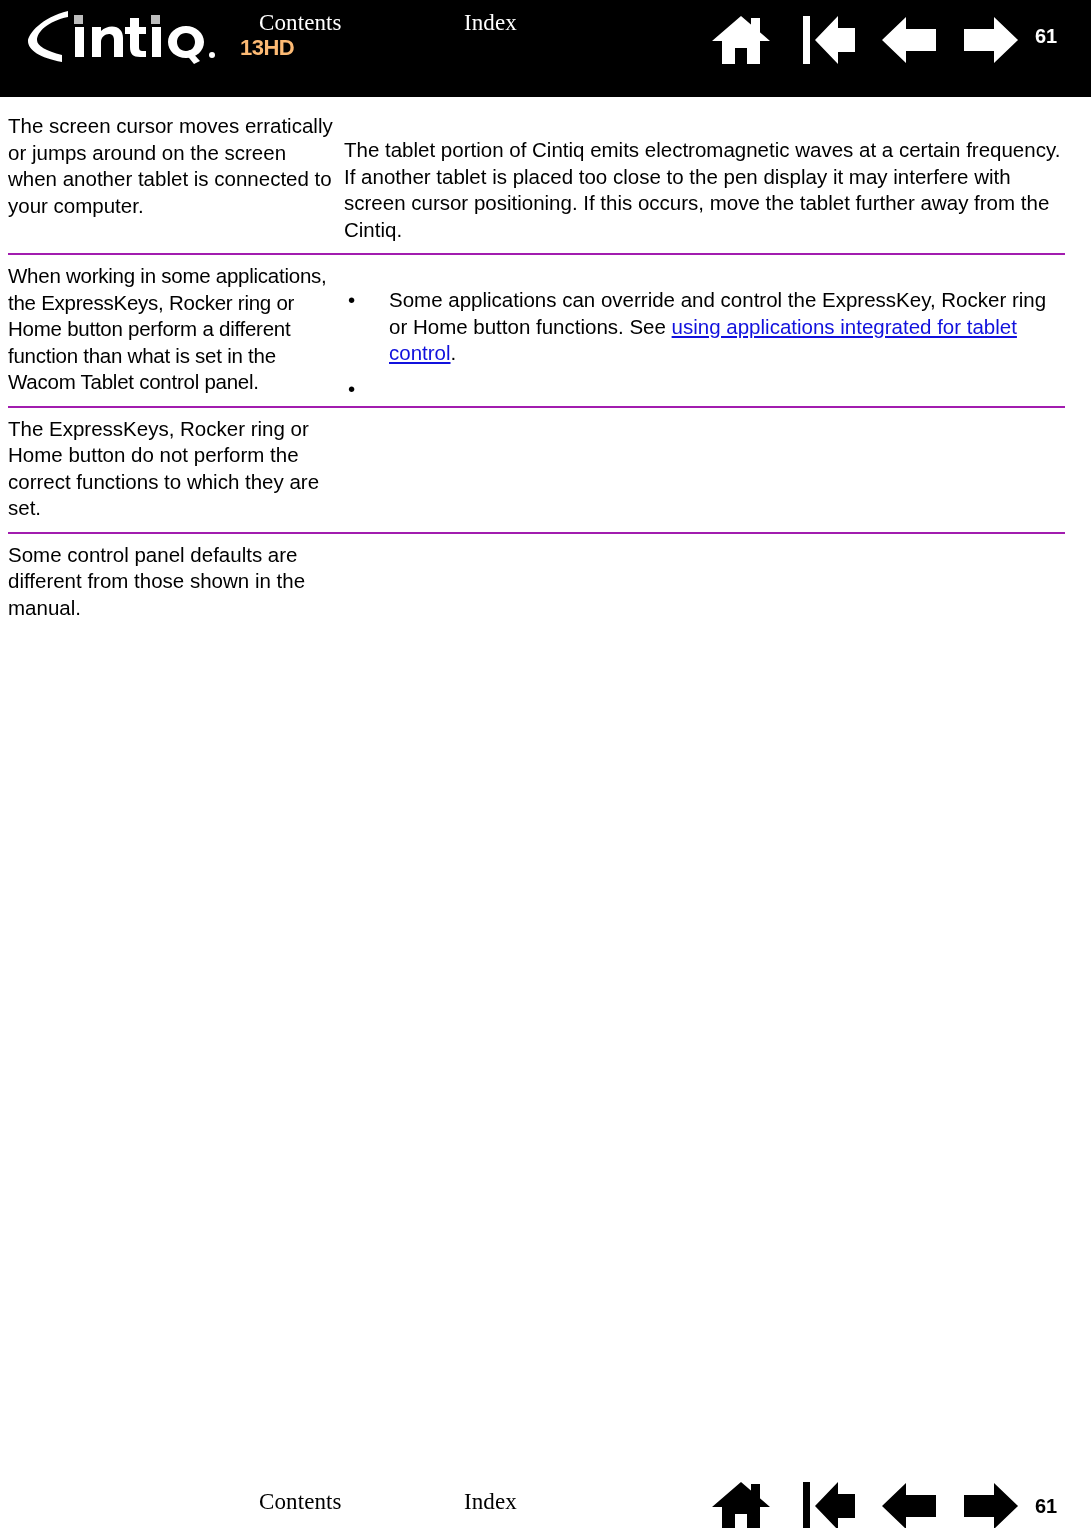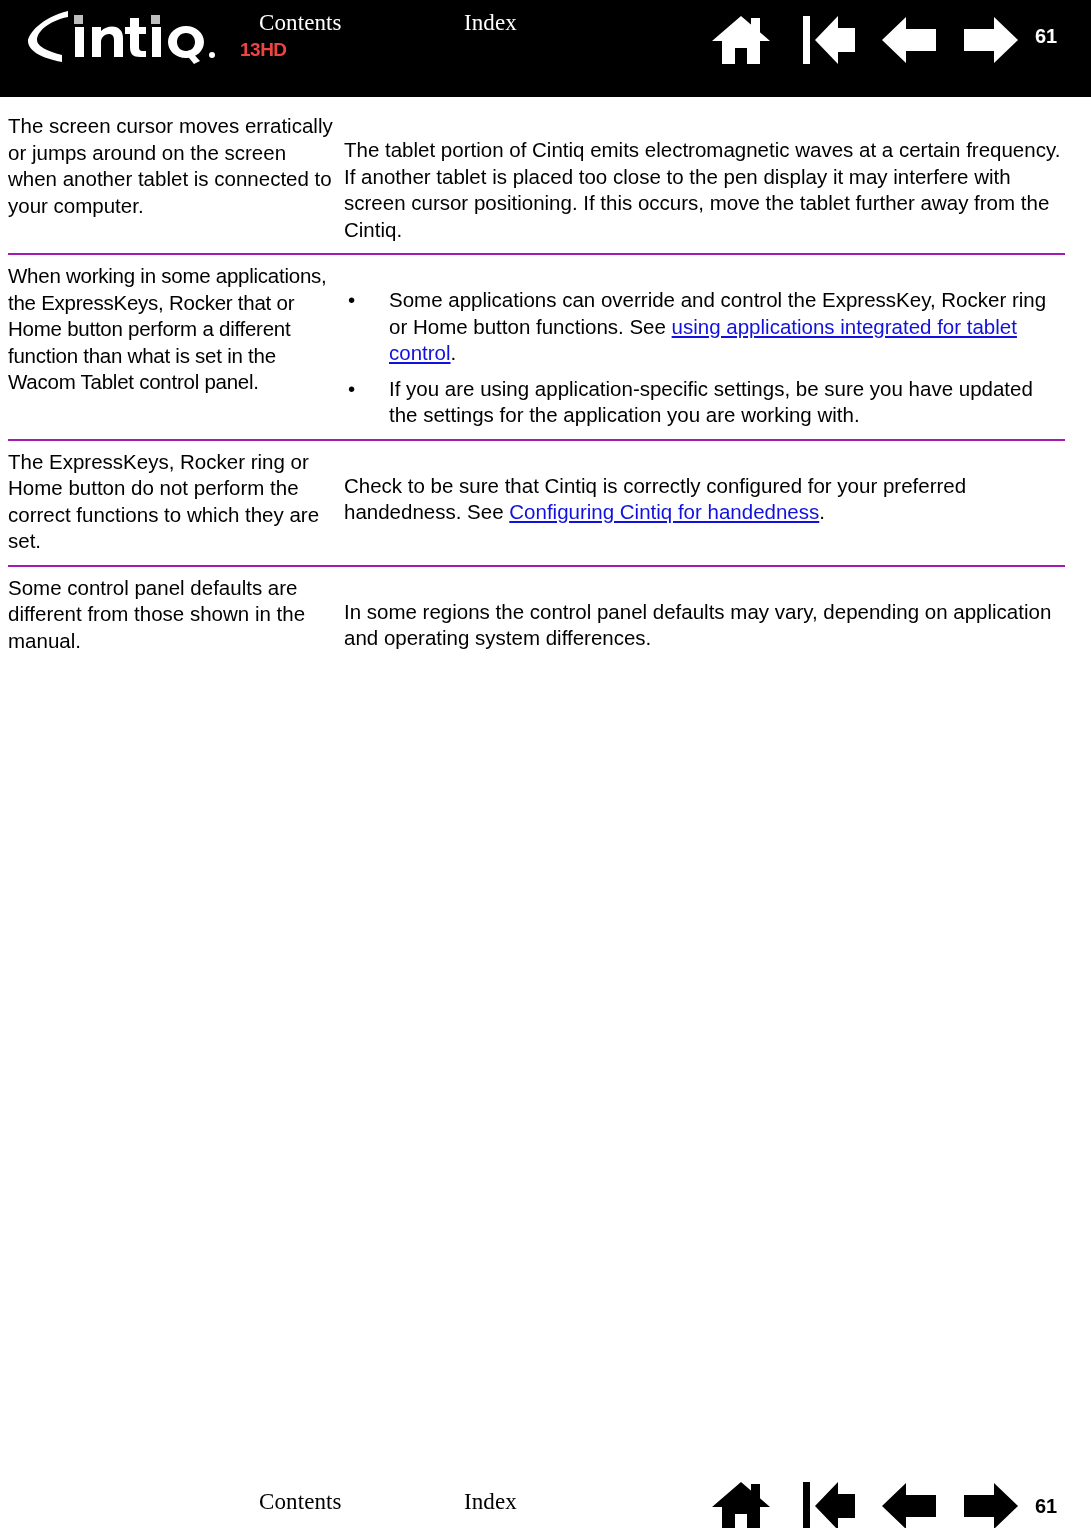--- a/index.html
+++ b/index.html
@@ -27,24 +27,24 @@
   .logo-wrap {
     position: absolute;
     left: 22px;
     top: 8px;
     height: 56px;
     display: flex;
     align-items: flex-end;
   }
   .logo-svg { display: block; }
   .logo-model {
-    color: #ef4444;
+    color: #fdba74;
     font-family: "Liberation Sans", sans-serif;
     font-weight: bold;
-    font-size: 19px;
+    font-size: 22px;
     letter-spacing: -0.5px;
     margin-left: 3px;
     margin-bottom: 3px;
   }
 
   .nav-text {
     position: absolute;
     font-size: 23px;
     letter-spacing: 0.1px;
     font-family: Liberation Serif, serif;
@@ -227,51 +227,44 @@
     <div class="col-left">
       <div class="cell-text">The screen cursor moves erratically or jumps around on the screen when another tablet is connected to your computer.</div>
     </div>
     <div class="col-right">
       <div class="cell-text">The tablet portion of Cintiq emits electromagnetic waves at a certain frequency. If another tablet is placed too close to the pen display it may interfere with screen cursor positioning. If this occurs, move the tablet further away from the Cintiq.</div>
     </div>
   </div>
 
   <div class="trow">
     <div class="col-left">
-      <div class="cell-text tight">When working in some applications, the ExpressKeys, Rocker that or Home button perform a different function than what is set in the Wacom Tablet control panel.</div>
+      <div class="cell-text tight">When working in some applications, the ExpressKeys, Rocker ring or Home button perform a different function than what is set in the Wacom Tablet control panel.</div>
     </div>
     <div class="col-right">
       <ul class="bullets">
         <li>
           <span class="bullet-dot">•</span>
           <span>Some applications can override and control the ExpressKey, Rocker ring or Home button functions. See </span><a class="doclink" href="#">using applications integrated for tablet control</a><span>.</span>
         </li>
         <li>
           <span class="bullet-dot">•</span>
-          <span>If you are using application-specific settings, be sure you have updated the settings for the application you are working with.</span>
         </li>
       </ul>
     </div>
   </div>
 
   <div class="trow">
     <div class="col-left">
       <div class="cell-text">The ExpressKeys, Rocker ring or Home button do not perform the correct functions to which they are set.</div>
     </div>
-    <div class="col-right">
-      <div class="cell-text"><span>Check to be sure that Cintiq is correctly configured for your preferred handedness. See </span><a class="doclink" href="#">Configuring Cintiq for handedness</a><span>.</span></div>
-    </div>
   </div>
 
   <div class="trow last">
     <div class="col-left">
       <div class="cell-text">Some control panel defaults are different from those shown in the manual.</div>
-    </div>
-    <div class="col-right">
-      <div class="cell-text">In some regions the control panel defaults may vary, depending on application and operating system differences.</div>
     </div>
   </div>
 
 </div>
 
 <div class="footer-band">
   <span class="nav-text ftr-contents">Contents</span>
   <span class="nav-text ftr-index">Index</span>
 
   <span class="icon-btn ic-home">

